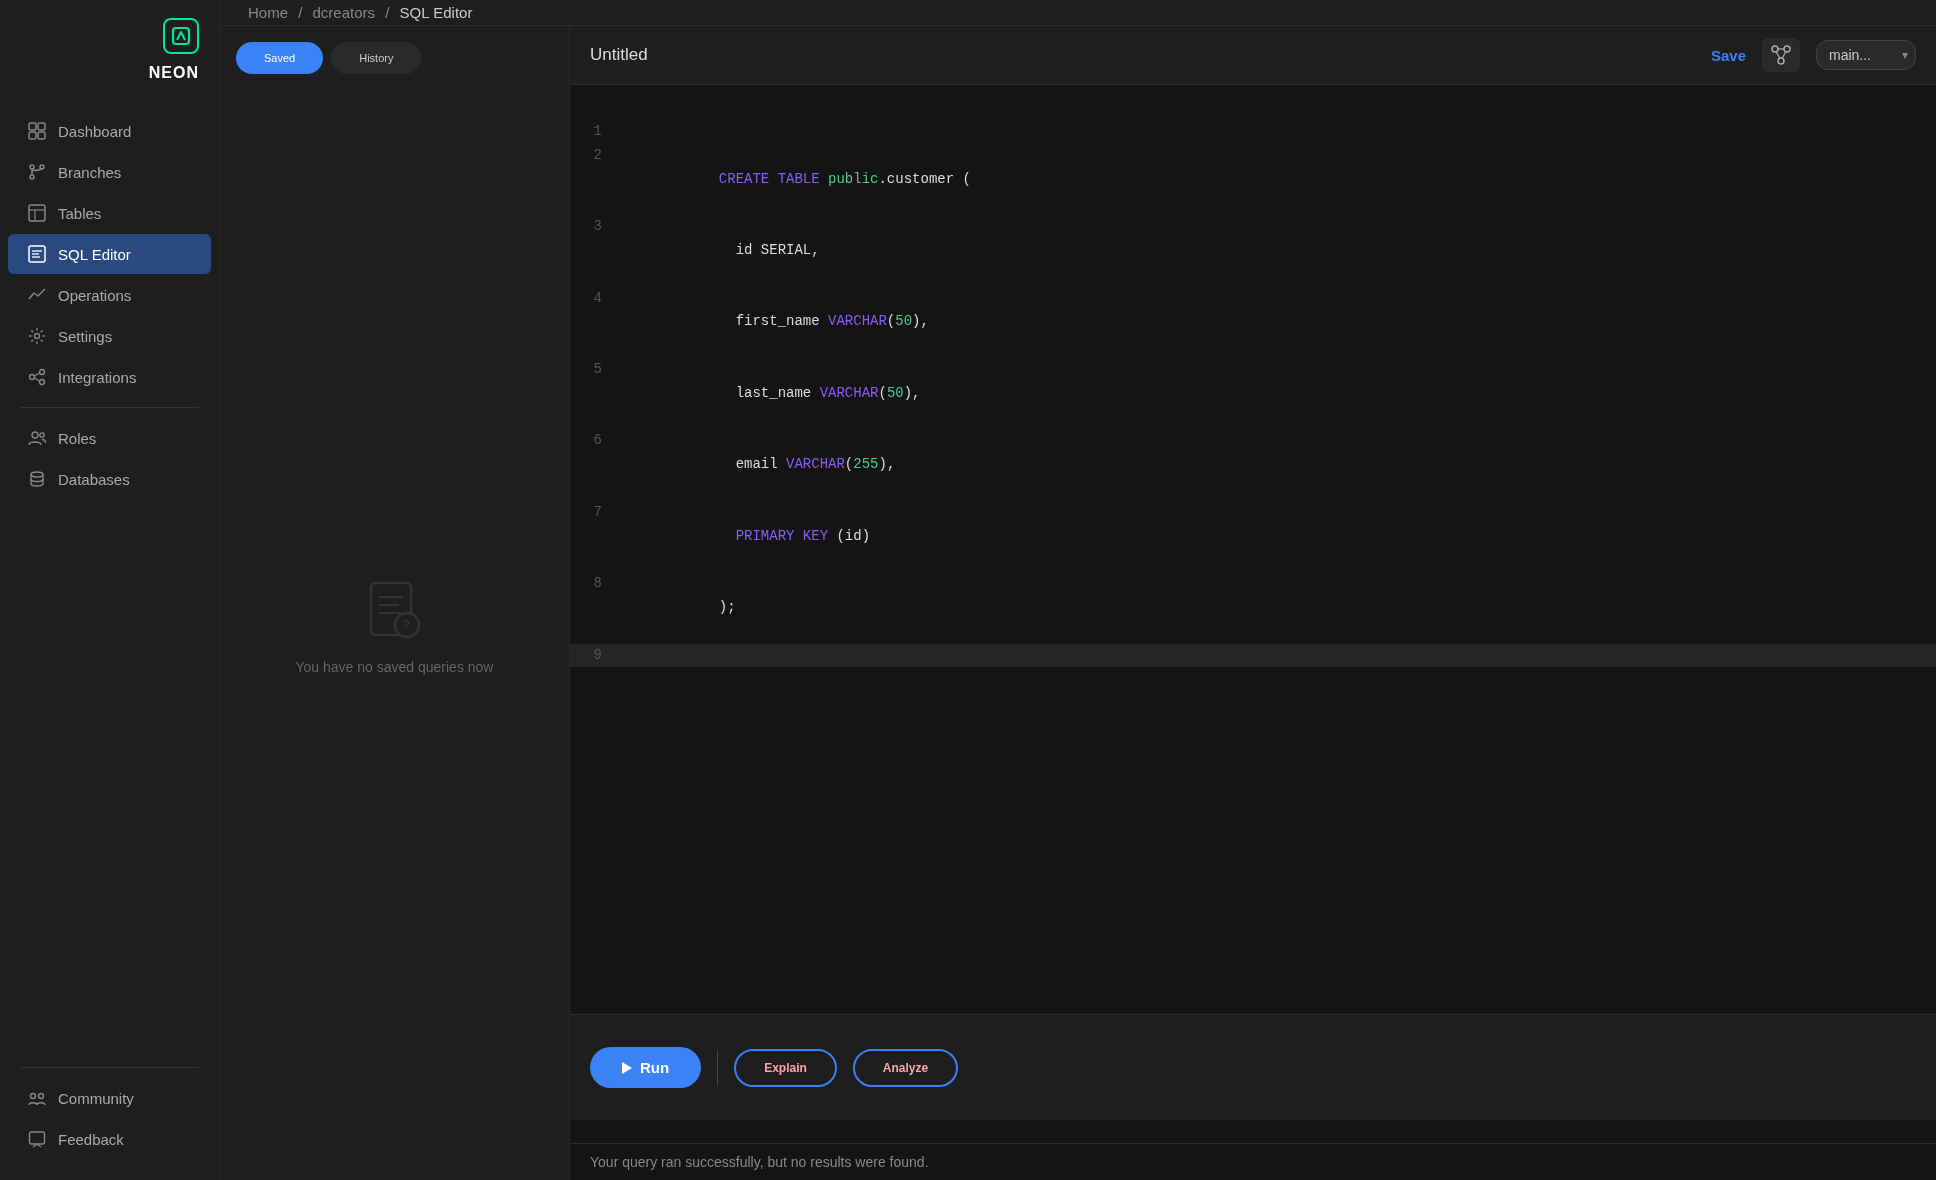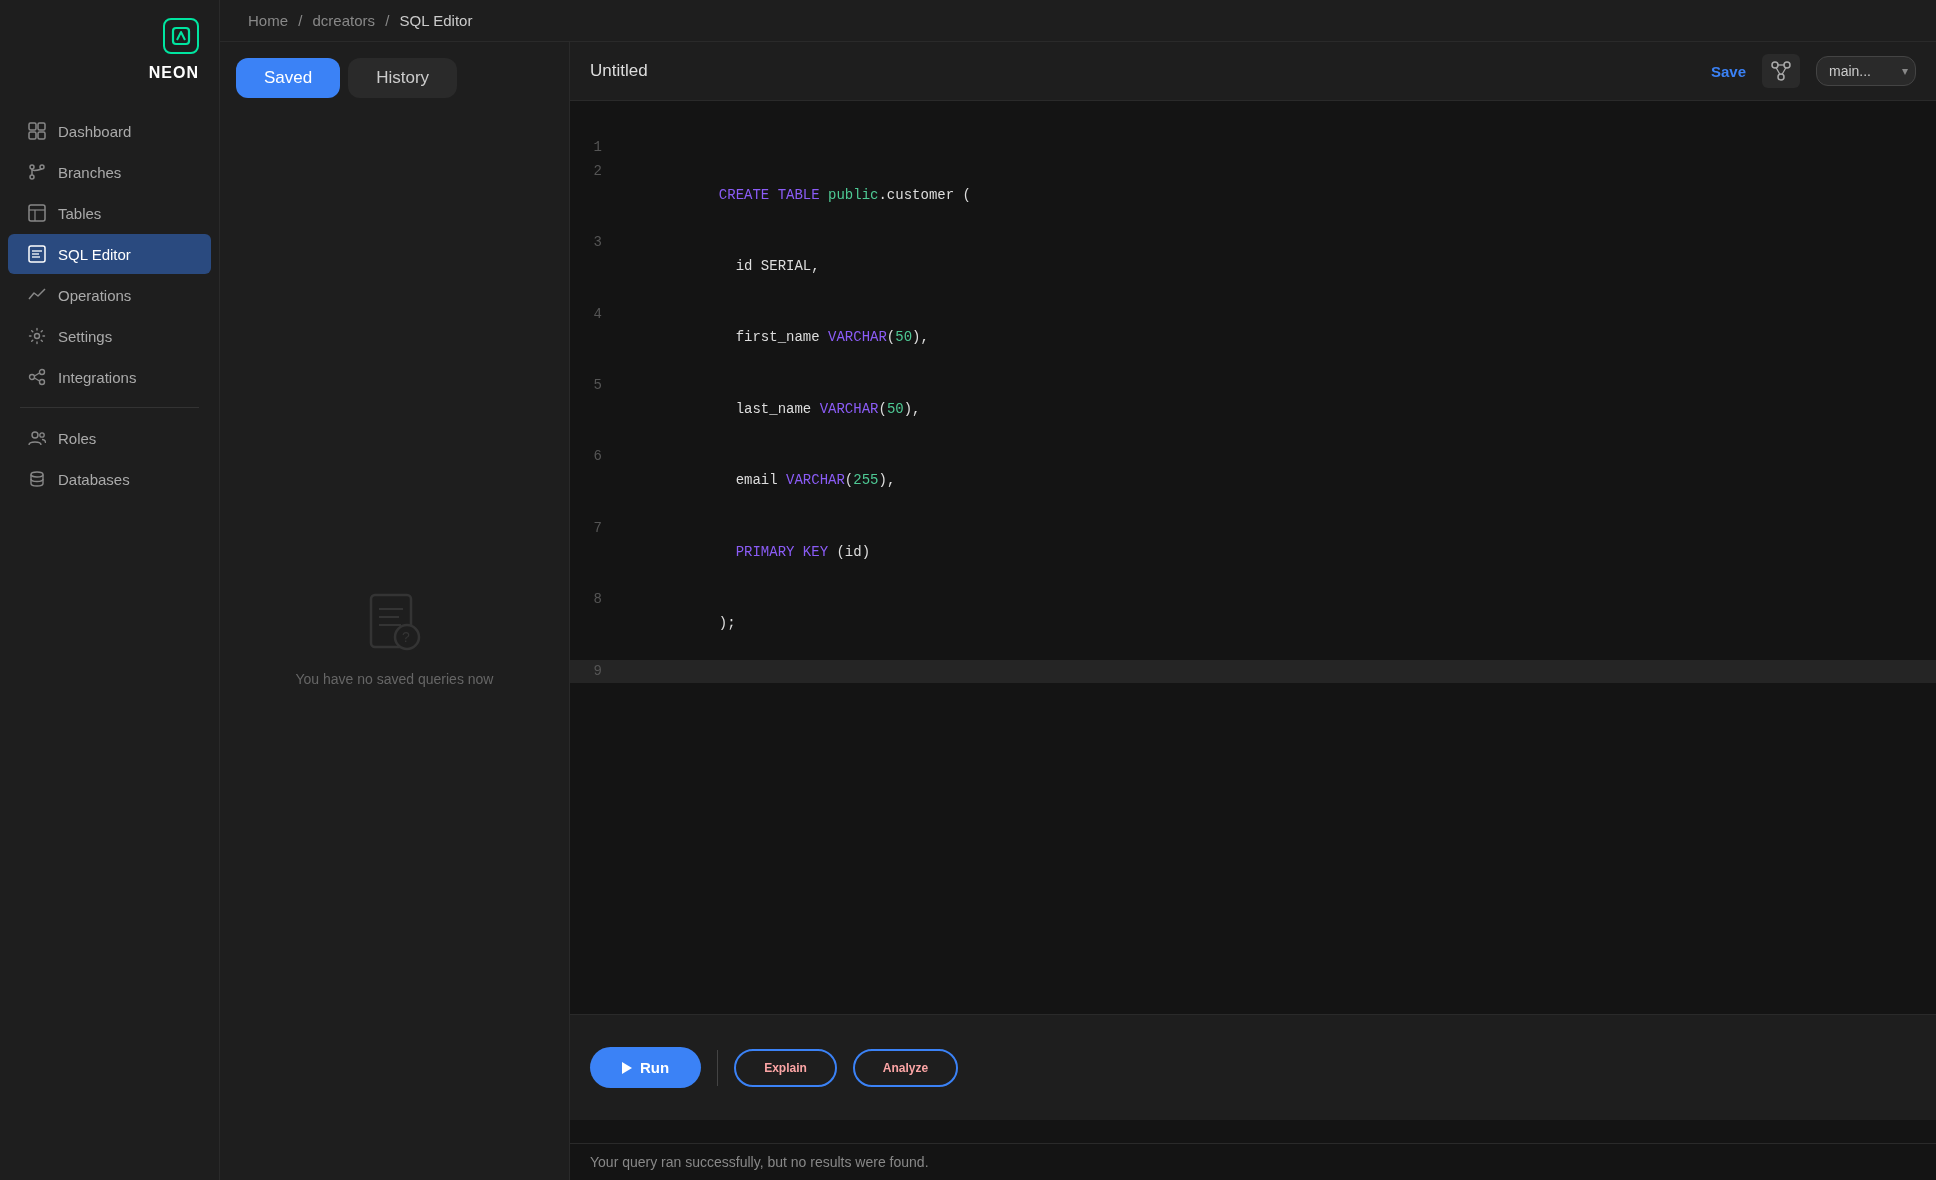--- a/index.html
+++ b/index.html
@@ -95,21 +95,21 @@
     
     .main-content {
       flex: 1;
       display: flex;
       flex-direction: column;
       overflow: hidden;
     }
 
     
     .breadcrumb {
-      padding: 12px 28px;
+      padding: 4px 28px;
       font-size: 15px;
       color: #888;
       background: #1e1e1e;
       border-bottom: 1px solid #2a2a2a;
     }
 
     .breadcrumb span.sep { margin: 0 6px; }
     .breadcrumb span.current { color: #ccc; }
 
     
@@ -130,22 +130,22 @@
     }
 
     .tab-bar {
       display: flex;
       gap: 8px;
       padding: 16px 16px 0;
     }
 
     .tab-btn {
       padding: 10px 28px;
-      border-radius: 12px;
-      font-size: 17px;
+      border-radius: 18px;
+      font-size: 11px;
       font-weight: 500;
       cursor: pointer;
       border: none;
       transition: background 0.15s;
       text-align: center;
     }
 
     .tab-btn.active {
       background: #3b82f6;
       color: #fff;
@@ -446,20 +446,41 @@
     <div class="nav-item">
       <svg width="18" height="18" viewBox="0 0 18 18" fill="none">
         <ellipse cx="9" cy="4.5" rx="6" ry="2.5" stroke="#aaa" stroke-width="1.4"></ellipse>
         <path d="M3 4.5 L3 9 C3 10.4 5.7 11.5 9 11.5 C12.3 11.5 15 10.4 15 9 L15 4.5" stroke="#aaa" stroke-width="1.4" fill="none"></path>
         <path d="M3 9 L3 13.5 C3 14.9 5.7 16 9 16 C12.3 16 15 14.9 15 13.5 L15 9" stroke="#aaa" stroke-width="1.4" fill="none"></path>
       </svg>
       <span>Databases</span>
     </div>
   </nav>
 
+  <div class="sidebar-bottom">
+    <hr class="nav-divider">
+
+    <div class="nav-item">
+      <svg width="18" height="18" viewBox="0 0 18 18" fill="none">
+        <circle cx="5" cy="7" r="2.5" stroke="#aaa" stroke-width="1.4"></circle>
+        <circle cx="13" cy="7" r="2.5" stroke="#aaa" stroke-width="1.4"></circle>
+        <path d="M1 16 C1 13 9 13 9 16" stroke="#aaa" stroke-width="1.3" fill="none"></path>
+        <path d="M9 16 C9 13 17 13 17 16" stroke="#aaa" stroke-width="1.3" fill="none"></path>
+      </svg>
+      <span>Community</span>
+    </div>
+
+    <div class="nav-item">
+      <svg width="18" height="18" viewBox="0 0 18 18" fill="none">
+        <rect x="1.5" y="2" width="15" height="12" rx="2" stroke="#aaa" stroke-width="1.4"></rect>
+        <path d="M5 17 L9 14 L13 17" stroke="#aaa" stroke-width="1.3" fill="none"></path>
+      </svg>
+      <span>Feedback</span>
+    </div>
+  </div>
 </div>
 
 <div class="main-content">
 
   <div class="breadcrumb">
     <span>Home</span>
     <span class="sep">/</span>
     <span>dcreators</span>
     <span class="sep">/</span>
     <span class="current">SQL Editor</span>

